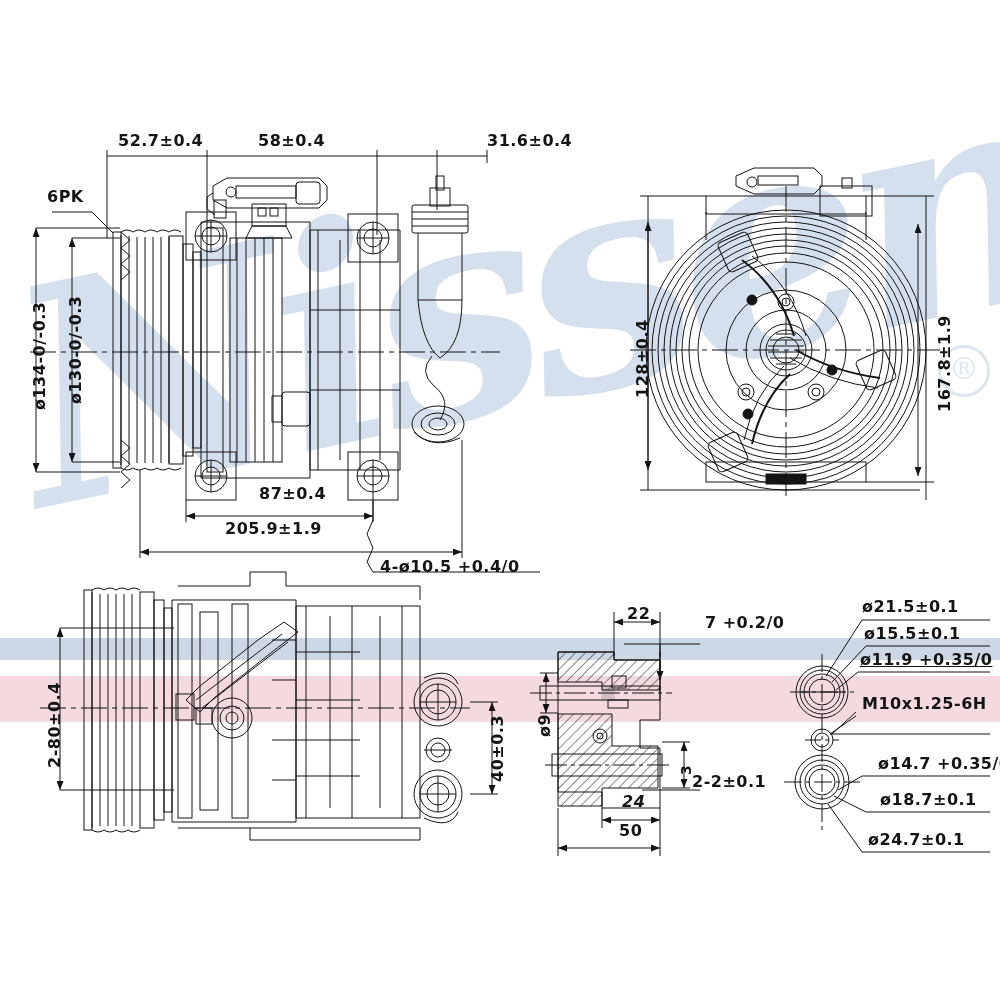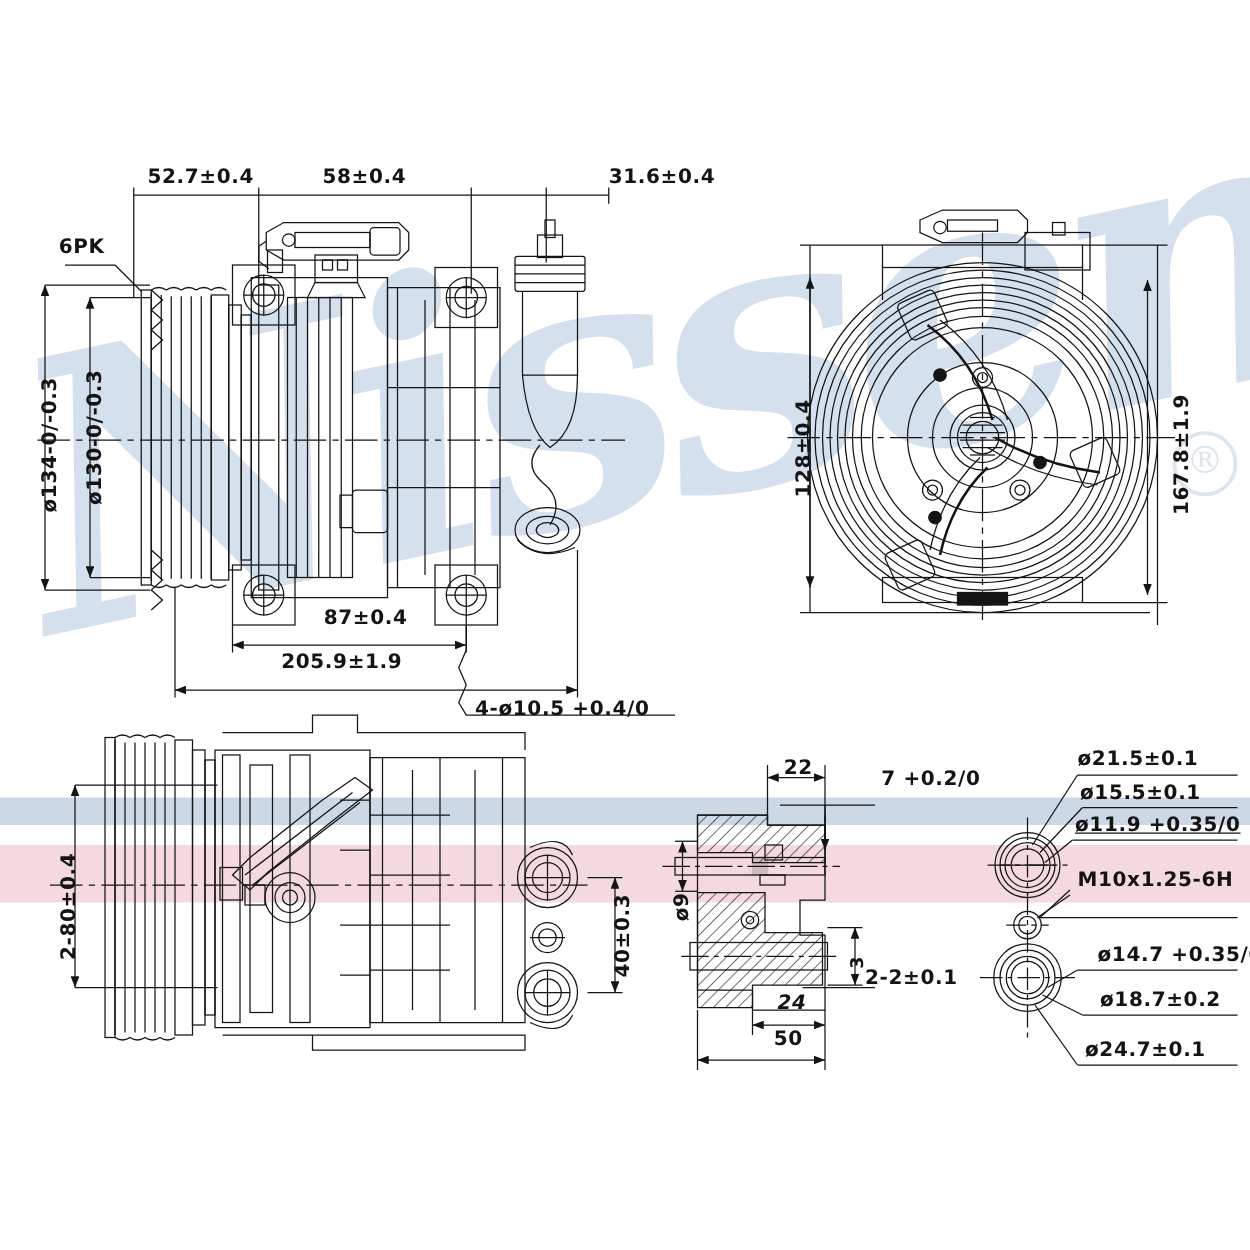--- a/index.html
+++ b/index.html
@@ -462,16 +462,16 @@
   <div class="dim rot90 small" style="left:678px;top:775px;">3</div>
   <div class="dim" style="left:692px;top:772px;">2-2±0.1</div>
   <div class="dim" style="left:622px;top:792px;font-style:italic;">24</div>
   <div class="dim" style="left:595px;top:821px;margin-left:24px;">50</div>
 
   <div class="dim" style="left:862px;top:597px;">ø21.5±0.1</div>
   <div class="dim" style="left:864px;top:624px;">ø15.5±0.1</div>
   <div class="dim" style="left:860px;top:650px;text-decoration:underline;">ø11.9 +0.35/0</div>
   <div class="dim" style="left:862px;top:694px;text-align:right;">M10x1.25-6H</div>
   <div class="dim" style="left:878px;top:754px;">ø14.7 +0.35/0</div>
-  <div class="dim" style="left:880px;top:790px;">ø18.7±0.2</div>
+  <div class="dim" style="left:880px;top:790px;">ø18.7±0.1</div>
   <div class="dim" style="left:868px;top:830px;">ø24.7±0.1</div>
 
 </div>
 
 </body></html>

